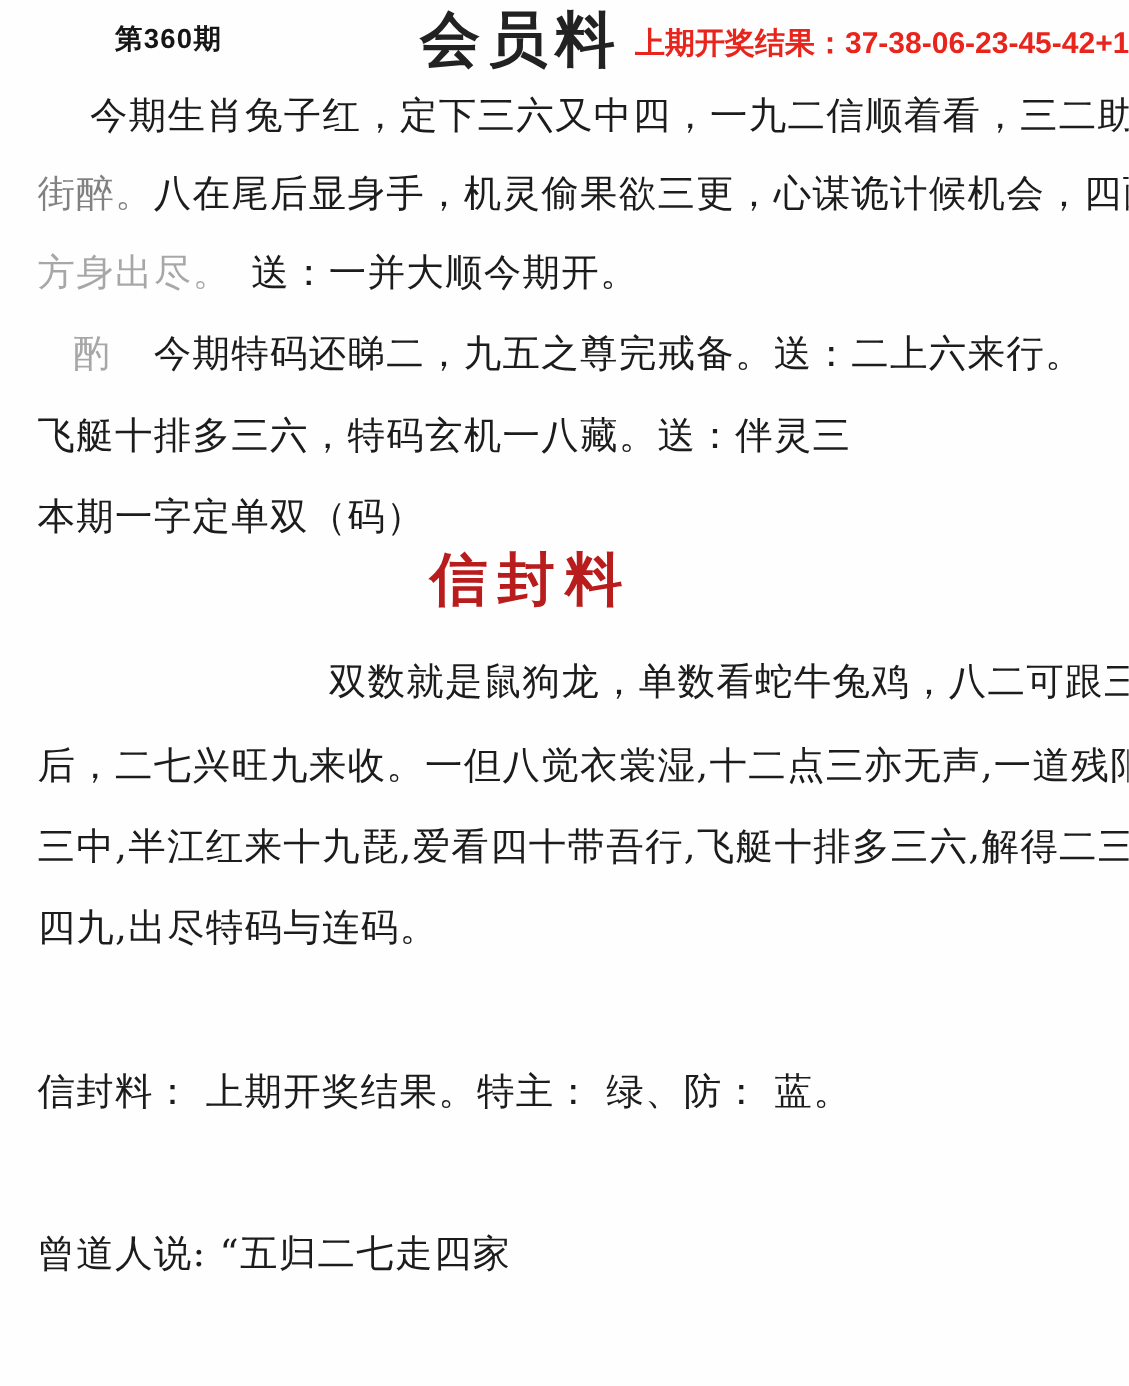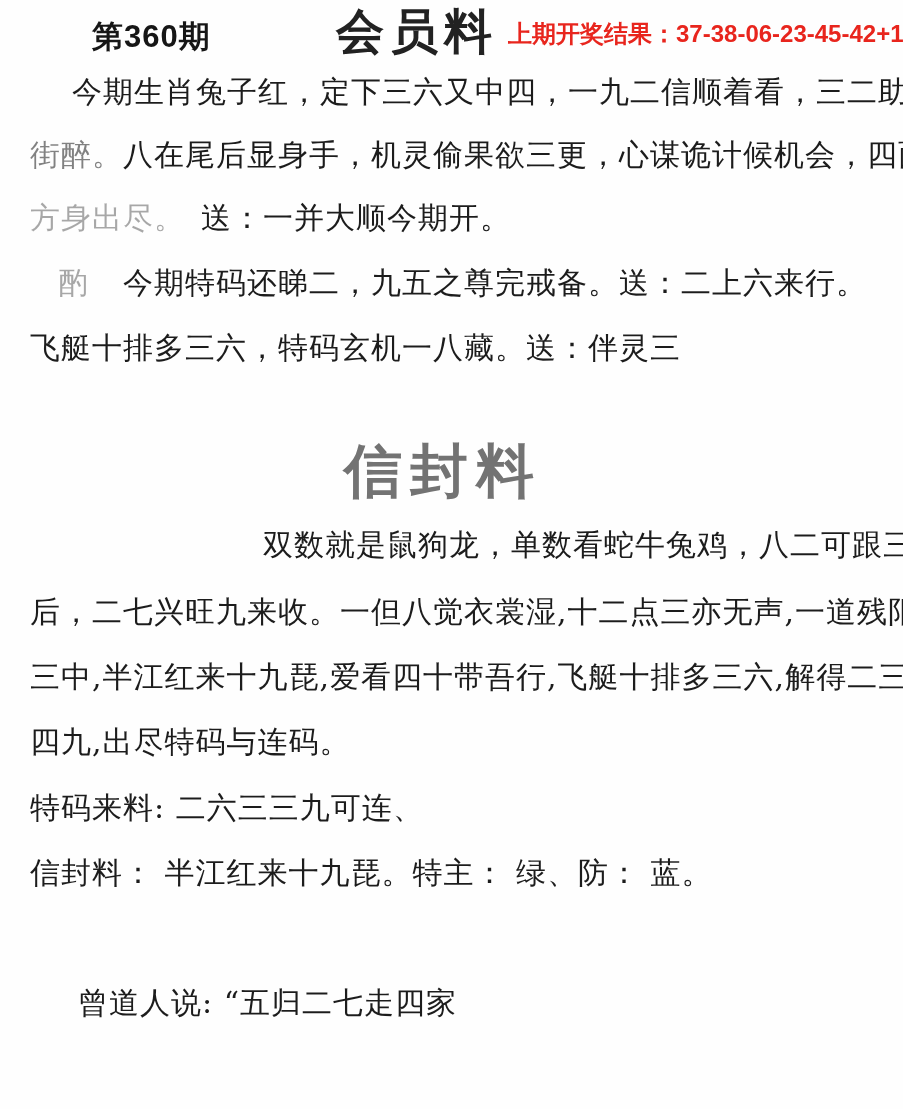--- a/index.html
+++ b/index.html
@@ -15,21 +15,21 @@
     overflow: hidden;
     font-family: "DejaVu Serif", "Liberation Serif", serif;
     color: #1c1c1c;
   }
   
   .issue {
     position: absolute;
     left: 92px; top: 16px;
     font-family: "Liberation Sans", sans-serif;
     font-weight: bold;
-    font-size: 31px;
+    font-size: 22px;
     letter-spacing: 1px;
     color: #161616;
   }
   .main-title {
     position: absolute;
     left: 336px; top: 0px;
     font-size: 48px;
     font-weight: 600;
     letter-spacing: 6px;
     color: #222;
@@ -59,34 +59,34 @@
   .l1  { left: 72px;  top: 72px;  }
   .l2  { left: 30px;  top: 135px; }
   .l3  { left: 30px;  top: 198px; }
   .l4  { left: 30px;  top: 263px; margin-left: 28px; }
   .l5  { left: 30px;  top: 328px; }
   .l6  { left: 30px;  top: 393px; }
 
   .envelope-title {
     position: absolute;
     left: 344px; top: 433px;
-    font-size: 58px;
+    font-size: 46px;
     font-weight: 600;
     letter-spacing: 8px;
-    color: #737373;
+    color: #b91c1c;
   }
   .l7  { left: 30px;  top: 463px; }
   .p1  { left: 263px; top: 525px; }
   .p2  { left: 30px;  top: 592px; }
   .p3  { left: 30px;  top: 657px; }
   .p4  { left: 30px;  top: 722px; }
   .l8  { left: 30px;  top: 788px; }
   .l9  { left: 30px;  top: 853px; }
   .l10 { left: 30px;  top: 918px; }
-  .l11 { left: 30px;  top: 983px; margin-left: 48px; }
+  .l11 { left: 30px;  top: 983px; }
 
   .footer-title {
     position: absolute;
     left: 302px; top: 1052px;
     font-family: "Liberation Serif", "DejaVu Serif", serif;
     font-weight: bold;
     font-size: 37px;
     letter-spacing: 24px;
     color: #111;
   }
@@ -110,26 +110,26 @@
 
   <div class="line l3">
     <span class="faded">方身出尽。</span><span class="gap-sm"></span><span>送：一并大顺今期开。</span>
   </div>
 
   <div class="line l4">
     <span class="faded">酌</span><span class="gap-md"></span><span>今期特码还睇二，九五之尊完戒备。送：二上六来行。</span>
   </div>
 
   <div class="line l5">飞艇十排多三六，特码玄机一八藏。送：伴灵三</div>
+  <div class="line l6">本期一字定单双（码）</div>
 
   <div class="envelope-title">信封料</div>
 
   <div class="line p1">双数就是鼠狗龙，单数看蛇牛兔鸡，八二可跟三二</div>
   <div class="line p2">后，二七兴旺九来收。一但八觉衣裳湿,十二点三亦无声,一道残阳二</div>
   <div class="line p3">三中,半江红来十九琵,爱看四十带吾行,飞艇十排多三六,解得二三与</div>
   <div class="line p4">四九,出尽特码与连码。</div>
 
-  <div class="line l8">特码来料: 二六三三九可连、</div>
-  <div class="line l9">信封料： 半江红来十九琵。特主： 绿、防： 蓝。</div>
+  <div class="line l9">信封料： 上期开奖结果。特主： 绿、防： 蓝。</div>
   <div class="line l11">曾道人说: “五归二七走四家</div>
 
 
 </div>
 
 </body></html>

